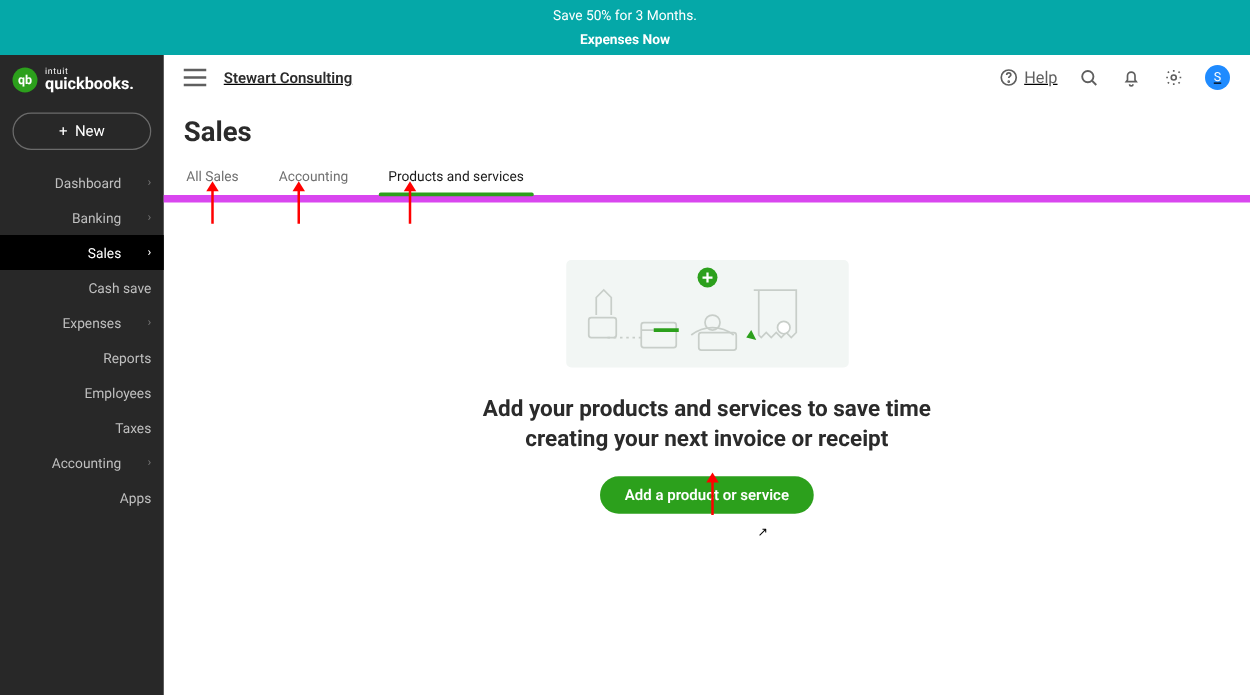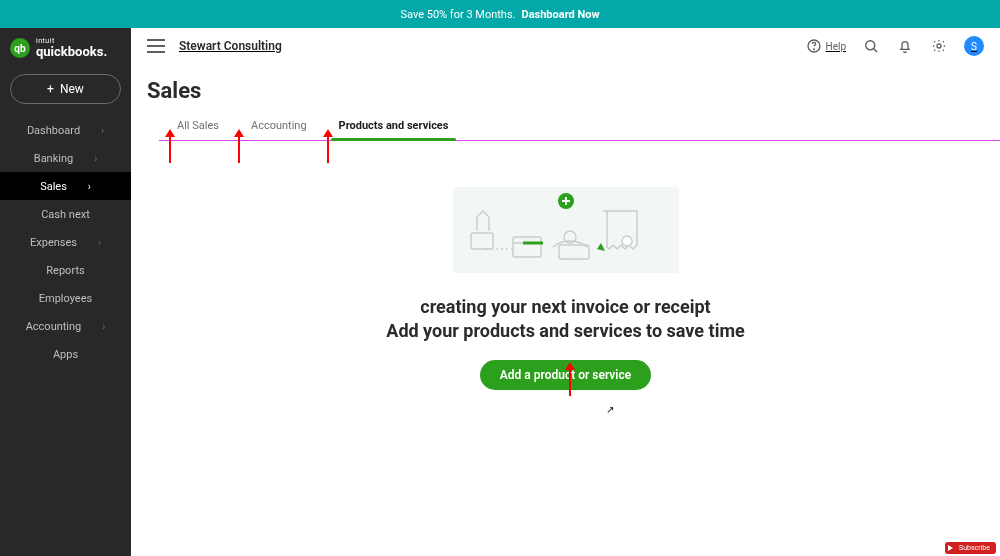--- a/index.html
+++ b/index.html
@@ -1,71 +1,71 @@
 <!DOCTYPE html>
 <html><head>
   <meta charset="utf-8">
   <style>
     * { margin: 0; padding: 0; box-sizing: border-box; font-family: -apple-system, BlinkMacSystemFont, "Segoe UI", Roboto, Helvetica, Arial, sans-serif; }
     html, body { width: 1000px; height: 556px; overflow: hidden; background: #fff; }
 
-    .promo { height: 28px; background: #05a8a8; color: #fff; display: flex; align-items: center; justify-content: center; font-size: 11px; gap: 6px; }
+    .promo { height: 44px; background: #05a8a8; color: #fff; display: flex; align-items: center; justify-content: center; font-size: 11px; gap: 6px; flex-direction: column; }
     .promo a { color: #fff; font-weight: 700; text-decoration: none; }
 
     .app { display: flex; height: 530px; }
 
     .sidebar { width: 131px; background: #282828; color: #bfbfbf; display: flex; flex-direction: column; padding-top: 6px; }
     .logo { display: flex; align-items: center; gap: 6px; padding: 4px 10px 10px 10px; }
     .logo-badge { width: 20px; height: 20px; border-radius: 50%; background: #2ca01c; display: flex; align-items: center; justify-content: center; color: #fff; font-weight: 700; font-size: 10px; }
     .logo-text { color: #fff; line-height: 1; }
     .logo-text .top { font-size: 7px; letter-spacing: .5px; }
     .logo-text .bot { font-size: 13px; font-weight: 700; }
     .new-btn { margin: 6px 10px 12px 10px; border: 1px solid #6b6b6b; border-radius: 18px; height: 30px; color: #fff; background: transparent; display: flex; align-items: center; justify-content: center; gap: 6px; font-size: 12px; cursor: pointer; }
     .nav { display: flex; flex-direction: column; }
-    .nav-item { height: 28px; display: flex; align-items: center; justify-content: center; padding: 0 10px; font-size: 11px; cursor: pointer; color: #bfbfbf; gap: 21px; }
+    .nav-item { height: 28px; display: flex; align-items: center; justify-content: flex-end; padding: 0 10px; font-size: 11px; cursor: pointer; color: #bfbfbf; gap: 21px; }
     .nav-item.active { background: #000; color: #fff; }
     .chev { font-size: 10px; color: #6f6f6f; }
     .nav-item.active .chev { color: #fff; }
 
     .main { flex: 1; display: flex; flex-direction: column; position: relative; }
     .topbar { height: 36px; display: flex; align-items: center; padding: 0 16px; border-bottom: 0; text-decoration: underline; }
     .ham { width: 18px; height: 14px; display: flex; flex-direction: column; justify-content: space-between; margin-right: 14px; cursor: pointer; }
     .ham span { height: 2px; background: #5f5f5f; }
     .company { font-size: 12px; font-weight: 600; color: #2b2b2b; }
     .topbar-right { margin-left: auto; display: flex; align-items: center; gap: 16px; color: #5f5f5f; }
-    .help { display: flex; align-items: center; gap: 4px; font-size: 10px; cursor: pointer; }
+    .help { display: flex; align-items: center; gap: 4px; font-size: 13px; cursor: pointer; }
     .icon-btn { width: 18px; height: 18px; display: flex; align-items: center; justify-content: center; cursor: pointer; }
     .avatar { width: 20px; height: 20px; border-radius: 50%; background: #1f8bff; color: #fff; font-size: 10px; display: flex; align-items: center; justify-content: center; cursor: pointer; }
 
     .page-title { font-size: 22px; font-weight: 700; color: #2b2b2b; padding: 14px 16px 4px 16px; }
 
-    .tabs { display: flex; gap: 28px; padding: 4px 16px 0 16px; border-bottom: 1px solid #d946ef; margin-left: 28px; }
+    .tabs { display: flex; gap: 28px; padding: 4px 16px 0 16px; border-bottom: 6px solid #d946ef; }
     .tab { font-size: 11px; color: #707070; padding: 8px 2px; cursor: pointer; position: relative; }
-    .tab.active { color: #1b1b1b; font-weight: 700; }
+    .tab.active { color: #1b1b1b; font-weight: 400; }
     .tab.active::after { content:""; position:absolute; left:-6px; right:-6px; bottom:-1px; height:3px; background:#2ca01c; border-radius:2px; }
 
     .content { flex: 1; display: flex; flex-direction: column; align-items: center; padding-top: 46px; }
     .illus { width: 226px; height: 86px; background: #f2f6f4; border-radius: 4px; position: relative; margin-bottom: 22px; overflow: hidden; }
     .heading { font-size: 18px; font-weight: 700; color: #2b2b2b; text-align: center; line-height: 1.35; margin-bottom: 16px; }
     .cta { background: #2ca01c; color: #fff; border: none; border-radius: 18px; height: 30px; padding: 0 20px; font-size: 12px; font-weight: 600; cursor: pointer; }
 
     .arrow { position: absolute; width: 2px; height: 28px; background: #ff0000; pointer-events: none; }
     .arrow::before { content:""; position:absolute; top:-6px; left:-4px; width:0; height:0; border-left:5px solid transparent; border-right:5px solid transparent; border-bottom:8px solid #ff0000; }
 
     .sub-badge { position: absolute; right: 4px; bottom: 4px; background: #d21f1f; color: #fff; font-size: 7px; padding: 2px 6px 2px 14px; border-radius: 3px; display: flex; align-items: center; text-align: right; }
     .sub-badge::before { content:""; position:absolute; left:3px; width:0; height:0; border-top:3px solid transparent; border-bottom:3px solid transparent; border-left:5px solid #fff; }
 
     .cursor { position: absolute; font-size: 10px; color:#000; pointer-events:none; }
   </style>
 </head>
 <body>
 
 <div class="promo">
   <span>Save 50% for 3 Months.</span>
-  <a href="#">Dashboard Now</a>
+  <a href="#">Expenses Now</a>
 </div>
 
 <div class="app">
   <aside class="sidebar">
     <div class="logo">
       <div class="logo-badge">qb</div>
       <div class="logo-text">
         <div class="top">intuit</div>
         <div class="bot">quickbooks.</div>
       </div>
@@ -81,31 +81,34 @@
         </div>
         <div class="nav-item">
           <span>Banking</span>
           <span class="chev">›</span>
         </div>
         <div class="nav-item active">
           <span>Sales</span>
           <span class="chev">›</span>
         </div>
         <div class="nav-item">
-          <span>Cash next</span>
+          <span>Cash save</span>
         </div>
         <div class="nav-item">
           <span>Expenses</span>
           <span class="chev">›</span>
         </div>
         <div class="nav-item">
           <span>Reports</span>
         </div>
         <div class="nav-item">
           <span>Employees</span>
+        </div>
+        <div class="nav-item">
+          <span>Taxes</span>
         </div>
         <div class="nav-item">
           <span>Accounting</span>
           <span class="chev">›</span>
         </div>
         <div class="nav-item">
           <span>Apps</span>
         </div>
       </nav>
   </aside>
@@ -172,22 +175,22 @@
             <path d="M150 24h34v34l-4 4-4-4-4 4-4-4-4 4-4-4-4 4-2-2V24z"></path>
             <circle cx="174" cy="54" r="5" fill="#fff"></circle>
           </g>
           <circle cx="113" cy="14" r="8" fill="#2ca01c"></circle>
           <path d="M113 10v8M109 14h8" stroke="#fff" stroke-width="1.8"></path>
           <path d="M148 56l4 8-8-2 4-6z" fill="#2ca01c"></path>
           <path d="M70 56 l20 0" stroke="#2ca01c" stroke-width="3"></path>
         </svg>
       </div>
       <div class="heading">
+        <div>Add your products and services to save time</div>
         <div>creating your next invoice or receipt</div>
-        <div>Add your products and services to save time</div>
       </div>
       <button class="cta">Add a product or service</button>
     </div>
 
     <div id="annotations">
         <div class="arrow" style="left: 38px; top: 107px;"></div>
         <div class="arrow" style="left: 107px; top: 107px;"></div>
         <div class="arrow" style="left: 196px; top: 107px;"></div>
         <div class="arrow" style="left: 438px; top: 340px;"></div>
       </div>

